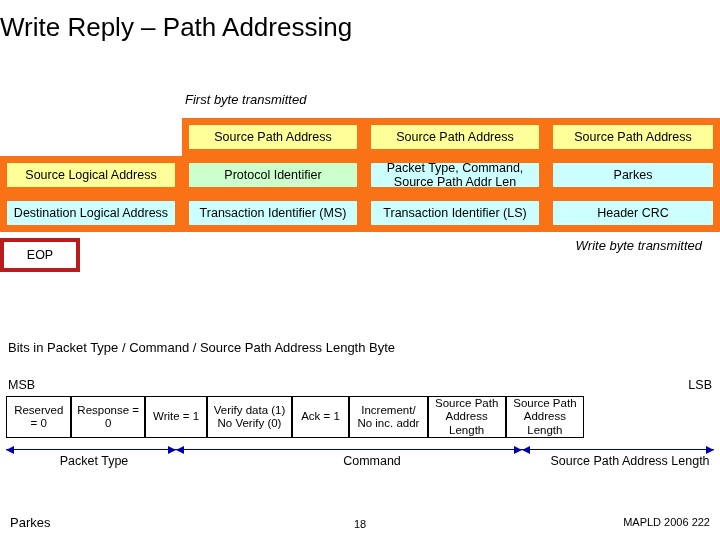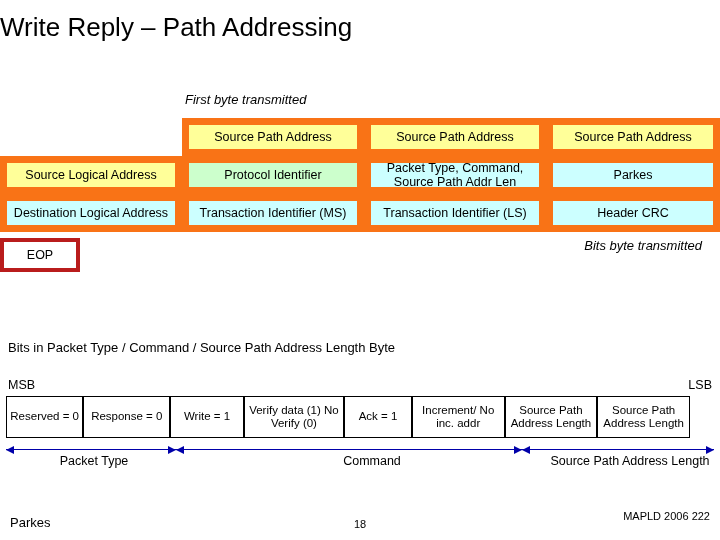--- a/index.html
+++ b/index.html
@@ -86,21 +86,21 @@
     position: absolute;
     top: 378px;
     right: 8px;
     font-size: 12.5px;
   }
   
   .bits {
     position: absolute;
     top: 396px;
     left: 6px;
-    width: 684px;
+    width: 578px;
     display: flex;
   }
   .bit-cell {
     border: 1px solid #000;
     height: 42px;
     display: flex;
     align-items: center;
     justify-content: center;
     font-size: 11.5px;
     text-align: center;
@@ -159,21 +159,21 @@
   }
   .footer-c {
     position: absolute;
     bottom: 10px;
     width: 100%;
     text-align: center;
     font-size: 11px;
   }
   .footer-r {
     position: absolute;
-    bottom: 18px;
+    bottom: 12px;
     right: 10px;
     font-size: 11px;
   }
 </style>
 </head>
 <body>
 
 <div class="title">Write Reply – Path Addressing</div>
 
 <div class="first-byte">First byte transmitted</div>
@@ -195,21 +195,21 @@
     <div class="pkt-cell col0 shade-blue">Destination Logical Address</div>
     <div class="pkt-cell col1 shade-blue">Transaction Identifier (MS)</div>
     <div class="pkt-cell col2 shade-blue">Transaction Identifier (LS)</div>
     <div class="pkt-cell col3 shade-blue">Header CRC</div>
   </div>
   <div class="pkt-row eop-row">
     <div class="eop">EOP</div>
   </div>
 </div>
 
-<div class="last-byte">Bits byte transmitted</div>
+<div class="last-byte">Write byte transmitted</div>
 
 <div class="bits-title">Bits in Packet Type / Command / Source Path Address Length Byte</div>
 <div class="msb">MSB</div>
 <div class="lsb">LSB</div>
 
 <div class="bits">
   <div class="bit-cell b0">Reserved = 0</div>
   <div class="bit-cell b1">Response = 0</div>
   <div class="bit-cell b2">Write = 1</div>
   <div class="bit-cell b3">Verify data (1) No Verify (0)</div>

